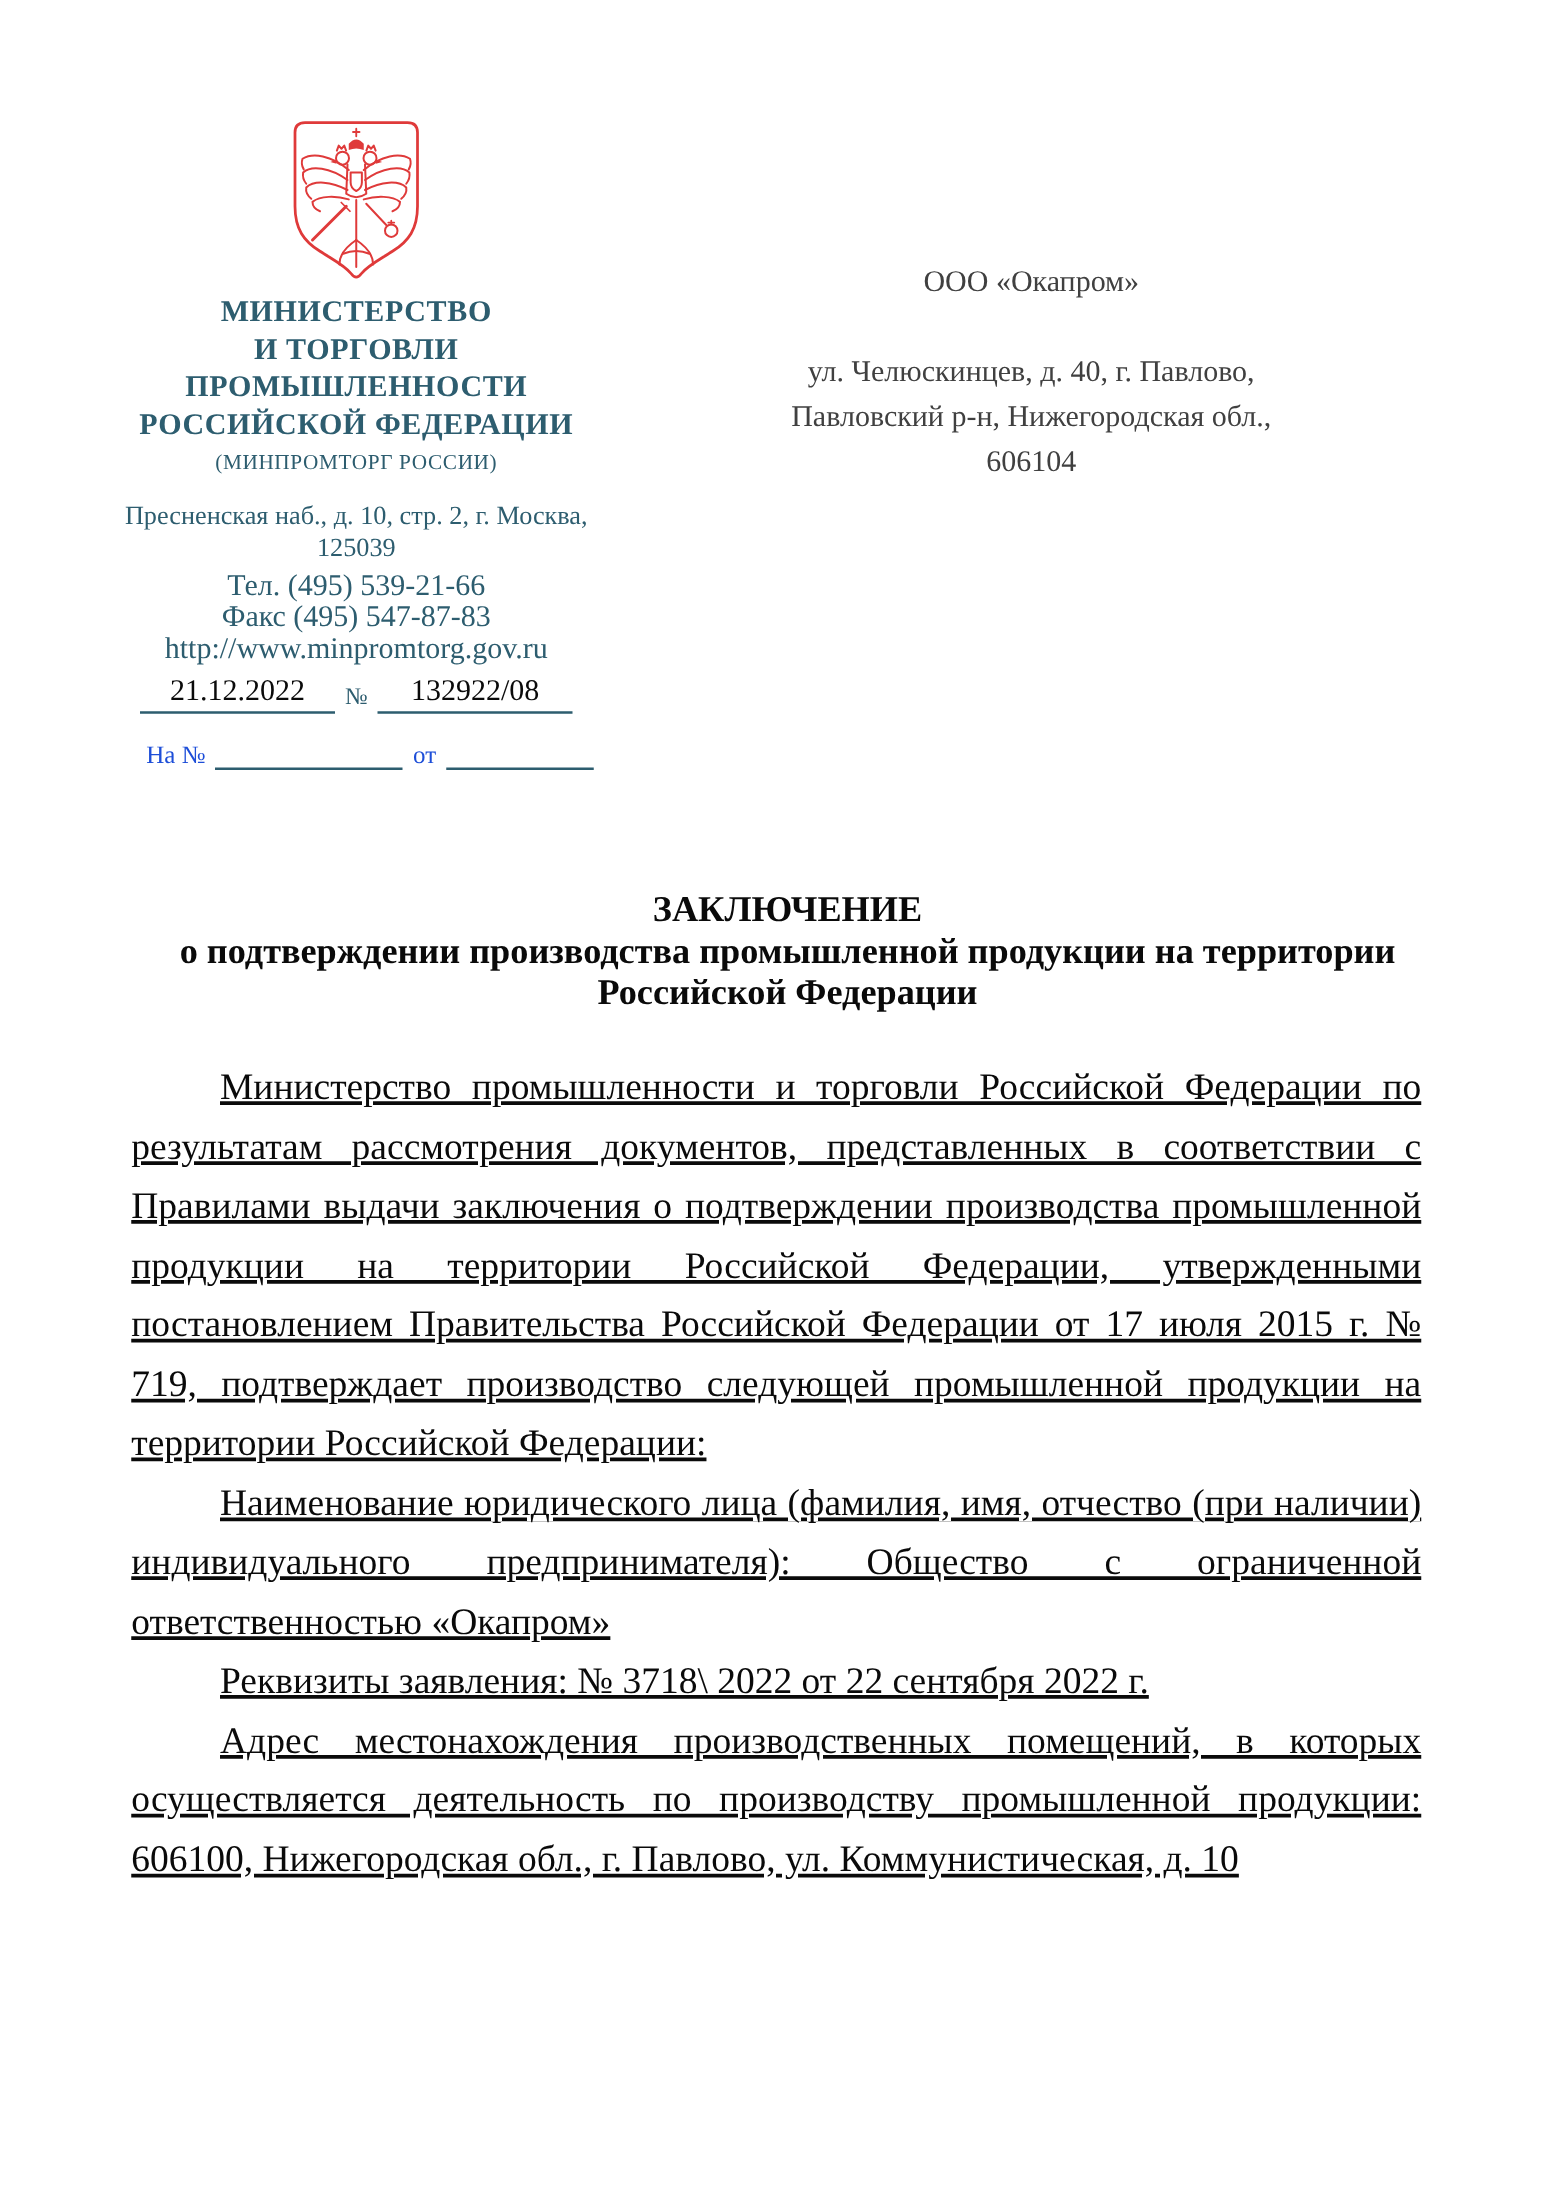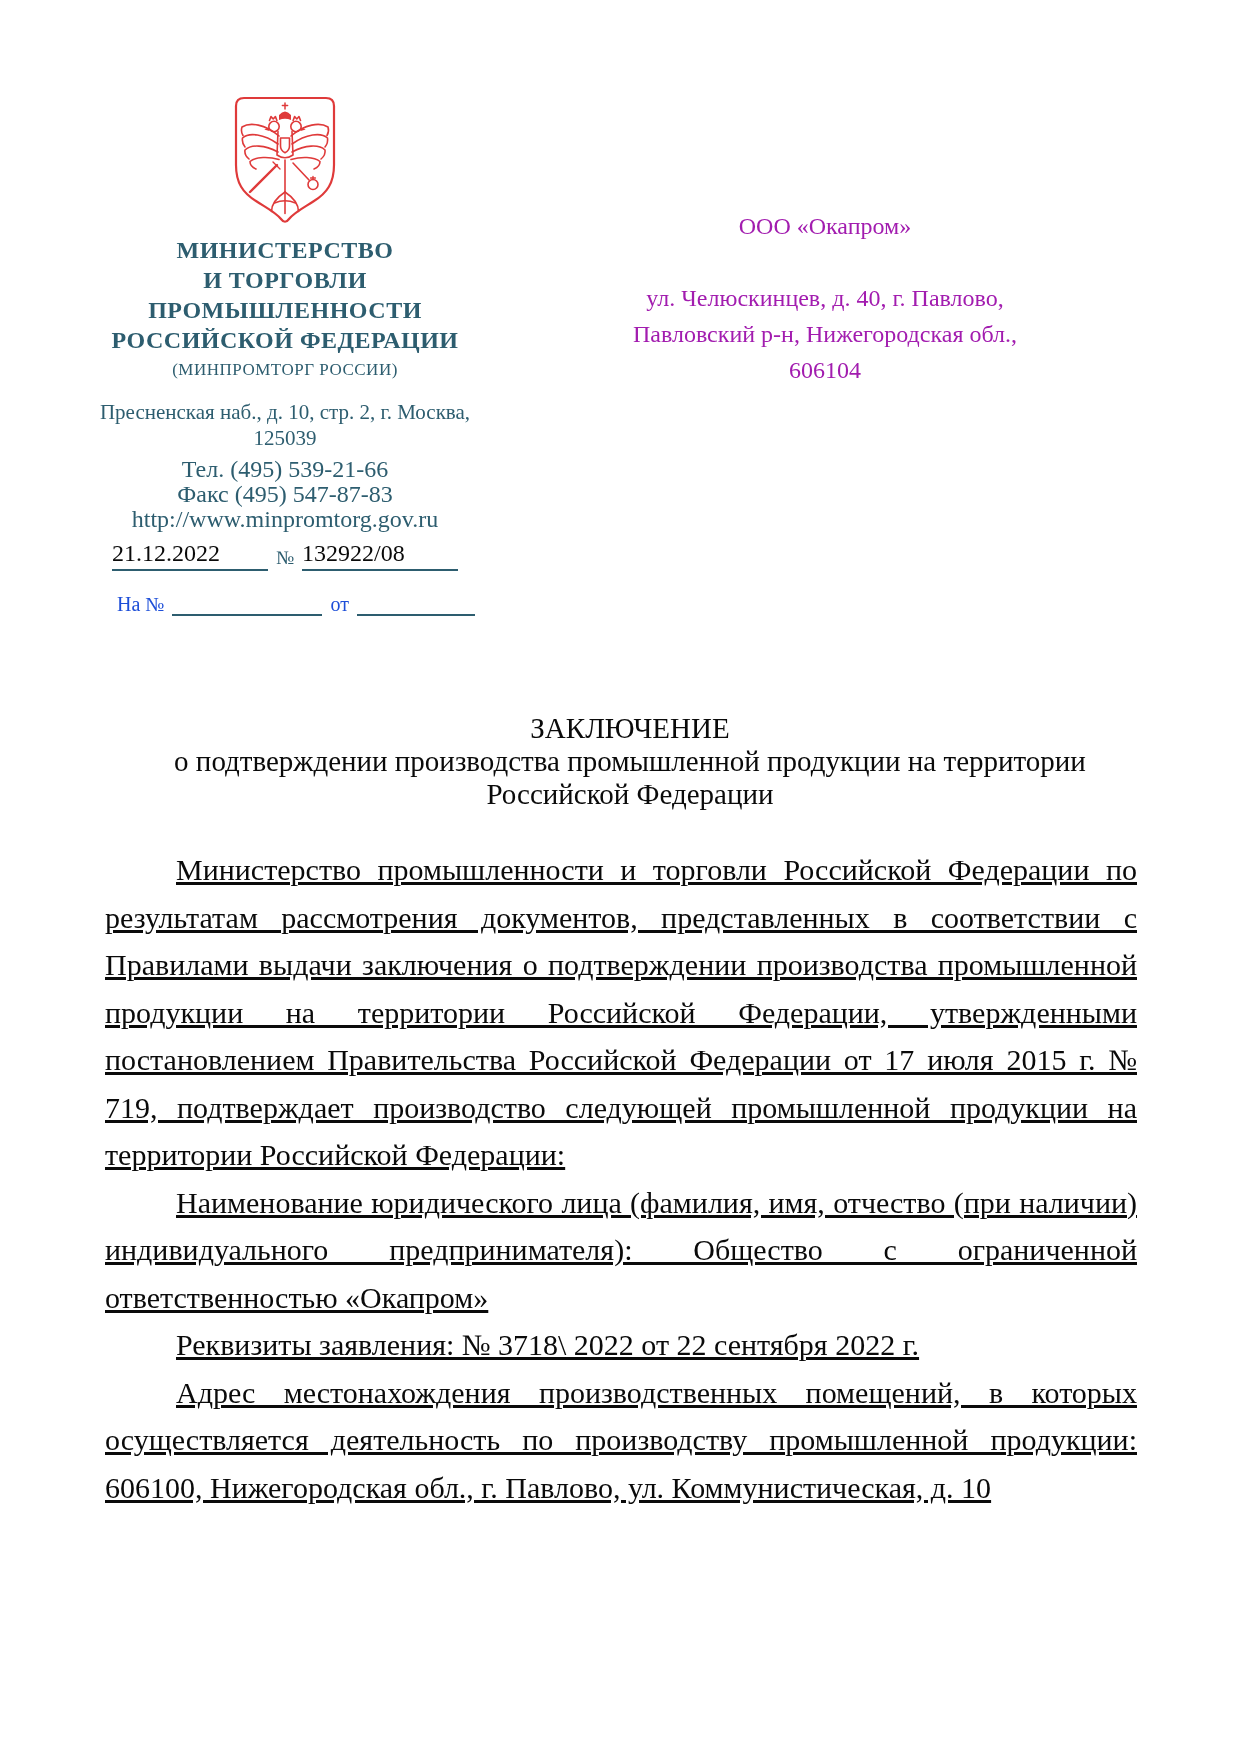--- a/index.html
+++ b/index.html
@@ -47,21 +47,21 @@
     align-items: flex-end;
     justify-content: center;
     margin-top: 8px;
   }
   .ruled {
     border-bottom: 2px solid #2d5d6f;
     padding-bottom: 2px;
   }
   .date-value, .doc-number {
     width: 156px;
-    text-align: left;
+    text-align: center;
     font-size: 24px;
     color: #0a0a0a;
   }
   .num-sign {
     font-size: 19px;
     color: #2d5d6f;
     padding: 0 8px 2px 8px;
   }
 
   .na-row {
@@ -79,32 +79,32 @@
 
   
   .right-col {
     position: absolute;
     left: 610px;
     top: 208px;
     width: 430px;
     text-align: center;
     font-size: 24px;
     line-height: 36px;
-    color: #a21caf;
+    color: #404040;
   }
   .recipient-name { margin-bottom: 36px; }
 
   
   .doc-title {
     position: absolute;
     left: 100px;
     top: 712px;
     width: 1060px;
     text-align: center;
-    font-weight: normal;
+    font-weight: bold;
     font-size: 29px;
     line-height: 33px;
   }
 
   
   .doc-body {
     position: absolute;
     left: 105px;
     top: 846px;
     width: 1032px;

